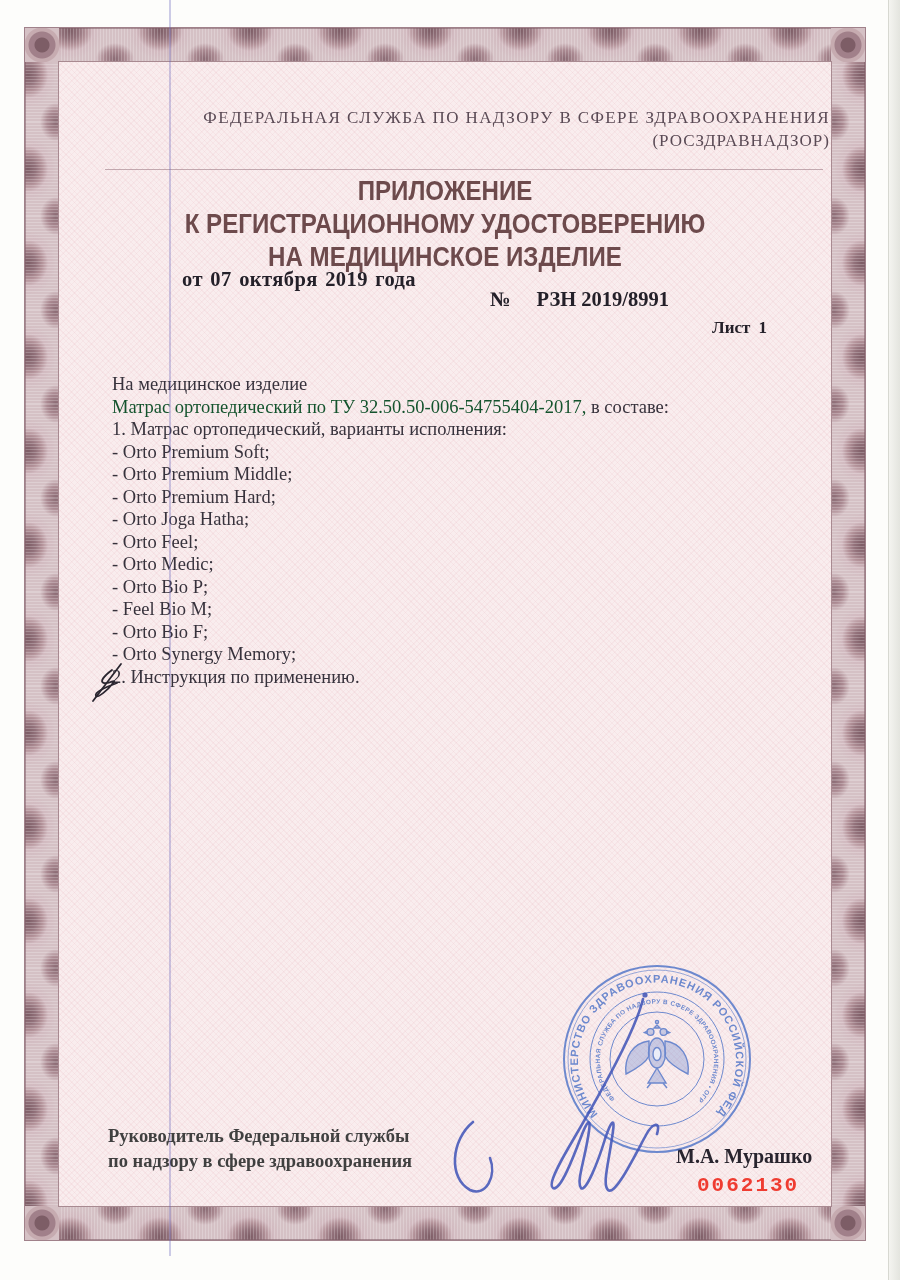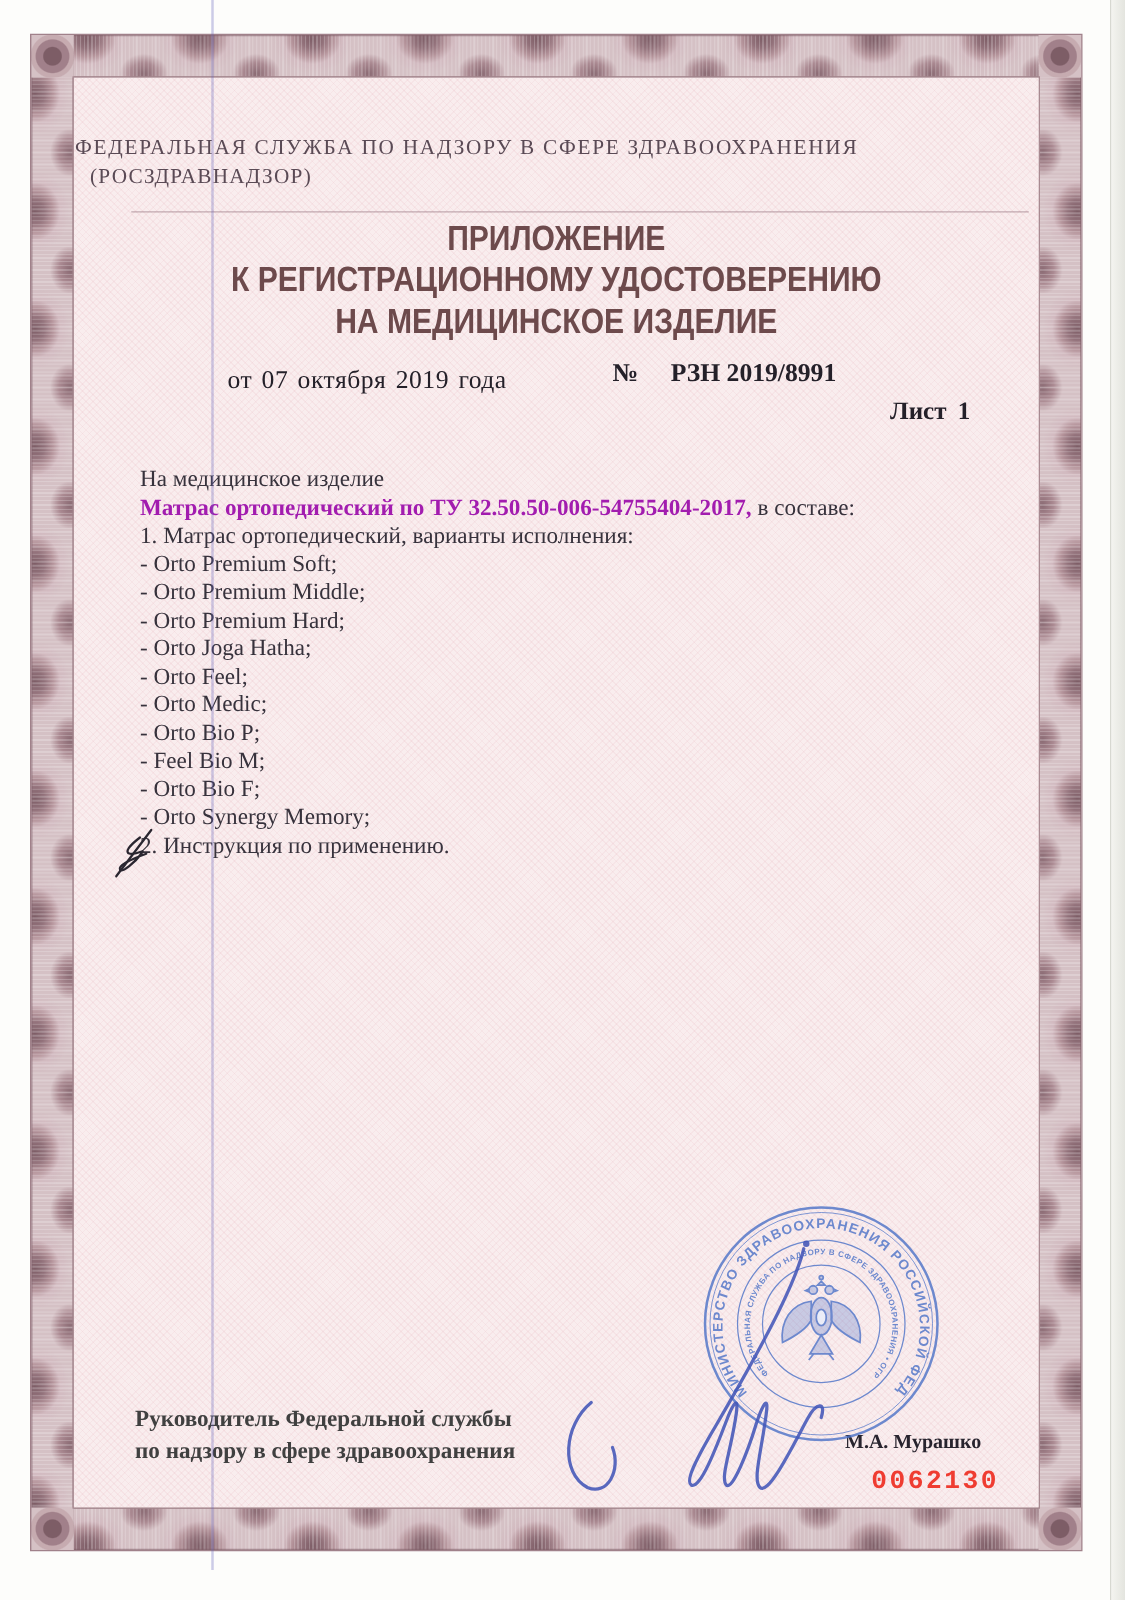--- a/index.html
+++ b/index.html
@@ -48,37 +48,37 @@
     border:1px solid #a88a91;z-index:2;pointer-events:none;}
 
   
   .inner{position:absolute;left:59px;top:62px;width:772px;height:1144px;background:#f9edee;z-index:1;
     background-image:
       repeating-linear-gradient(45deg, rgba(228,170,180,.14) 0 1px, rgba(0,0,0,0) 1px 4px),
       repeating-linear-gradient(-45deg, rgba(228,170,180,.12) 0 1px, rgba(0,0,0,0) 1px 4px);}
 
   
   .abs{position:absolute;z-index:5;}
-  .agency{left:60px;top:106px;width:770px;text-align:left;color:#5a4a55;
+  .agency{left:60px;top:106px;width:770px;text-align:right;color:#5a4a55;
     font-size:17px;letter-spacing:1.4px;line-height:23px;}
   .agency .l2{letter-spacing:1px;padding-left:12px;}
   .rule{left:105px;top:169px;width:718px;height:1px;background:rgba(150,115,125,.55);}
   .doc-title{left:60px;top:174px;width:770px;text-align:center;color:#6d4a4c;
     font-family:"Liberation Sans", sans-serif;font-weight:700;font-size:28px;line-height:33px;
     transform:scaleX(.86);transform-origin:50% 0;}
-  .date-line{left:182px;top:293px;font-weight:400;font-size:20.5px;color:#242029;letter-spacing:.4px;word-spacing:2px;}
+  .date-line{left:182px;top:268px;font-weight:700;font-size:20.5px;color:#242029;letter-spacing:.4px;word-spacing:2px;}
   .num-line{left:490px;top:288px;font-weight:700;font-size:20.5px;color:#242029;}
   .num-line .nv{margin-left:26px;}
-  .sheet{left:712px;top:318px;font-weight:700;font-size:20px;color:#242029;word-spacing:4px;}
+  .sheet{left:712px;top:318px;font-weight:700;font-size:17px;color:#242029;word-spacing:4px;}
 
   .body-text{left:112px;top:373px;width:620px;font-size:18.5px;line-height:22.5px;color:#37323c;}
-  .body-text .b{font-weight:700;color:#a21caf;}
+  .body-text .b{font-weight:400;color:#14532d;}
 
   .sig-label{left:108px;top:1124px;font-weight:700;font-size:18.5px;line-height:25px;color:#404040;}
-  .sig-name{left:676px;top:1145px;font-weight:700;font-size:16px;color:#28242e;}
+  .sig-name{left:676px;top:1145px;font-weight:700;font-size:20px;color:#28242e;}
   .serial{left:697px;top:1174px;font-family:"Liberation Mono", monospace;font-weight:700;
     font-size:21px;letter-spacing:2px;color:#ef3c31;}
 
   
   .stamp-svg{position:absolute;left:560px;top:962px;z-index:6;opacity:.82;}
   .ink-svg{position:absolute;left:0;top:0;z-index:7;pointer-events:none;}
   .fold-line{position:absolute;left:169px;top:0;width:2px;height:1256px;
     background:rgba(104,100,188,.32);z-index:8;pointer-events:none;}
 </style>
 </head>

